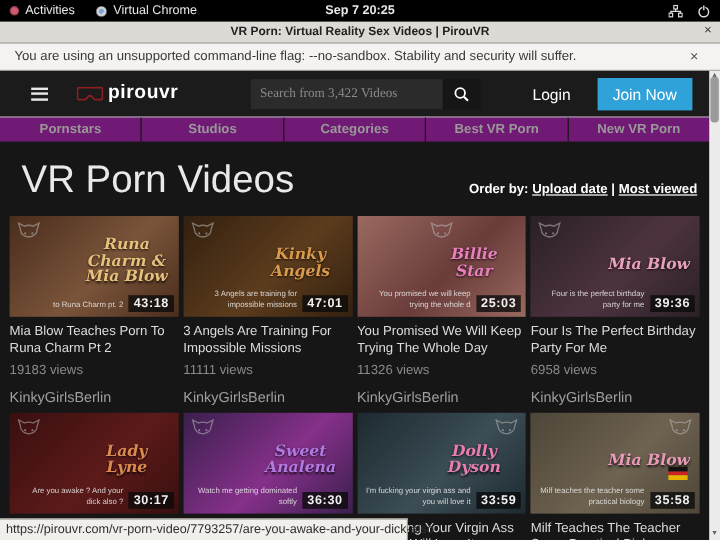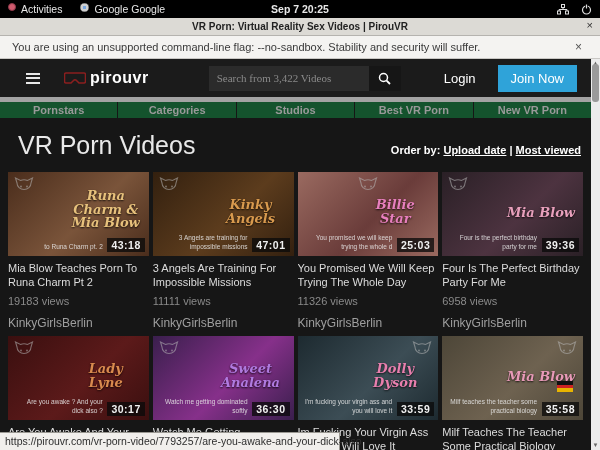--- a/index.html
+++ b/index.html
@@ -1,21 +1,21 @@
 <!DOCTYPE html>
 <html><head>
 <meta charset="utf-8">
 <style>
   * { margin:0; padding:0; box-sizing:border-box; }
   html,body { width:600px; height:450px; overflow:hidden; background:#000; }
   body { font-family:"Liberation Sans", sans-serif; position:relative; }
 
   
   .topbar { height:18px; background:#000; color:#e8e8e8; display:flex; align-items:center; font-size:10.5px; position:relative; padding:0 8px; }
-  .topbar .cluster { display:flex; gap:5px; }
+  .topbar .cluster { display:flex; align-items:center; gap:5px; }
   .activities-dot { width:8px; height:8px; border-radius:50%; background:#cf5b6e; border:1px solid #8e3a4a; }
   .chrome-dot { width:9px; height:9px; border-radius:50%; background:radial-gradient(circle at 50% 50%, #7aa7e0 0 30%, #cfcfcf 31% 60%, #8a8a8a 61%); margin-left:18px; }
   .topbar .clock { position:absolute; left:50%; transform:translateX(-50%); font-weight:bold; }
   .topbar .right { margin-left:auto; display:flex; align-items:center; gap:12px; }
   .topbar svg { display:block; }
 
   
   .titlebar { height:18px; background:#dcdad5; border-bottom:1px solid #b5b3af; display:flex; align-items:center; justify-content:center; position:relative; }
   .titlebar .ttl { font-size:10px; font-weight:bold; color:#222; }
   .titlebar .x { position:absolute; right:7px; top:1px; font-size:11px; color:#333; cursor:default; }
@@ -33,26 +33,26 @@
   .burger i { height:2px; background:#e8e8e8; display:block; }
   .logo { display:flex; align-items:center; gap:4px; margin-left:14px; cursor:pointer; }
   .logo-word { color:#fff; font-weight:bold; font-size:16px; letter-spacing:.5px; }
   .searchwrap { display:flex; margin-left:50px; }
   .search-input { width:160px; height:25px; background:#2b2b2b; border:none; color:#cfcfcf; font-size:11px; padding:0 8px; outline:none; font-family:Liberation Serif, serif; }
   .search-input::placeholder { color:#8a8a8a; }
   .search-btn { width:32px; height:25px; background:#161616; border:none; display:flex; align-items:center; justify-content:center; cursor:pointer; }
   .login { color:#fff; font-size:13px; margin-left:auto; cursor:pointer; }
   .join { background:#2fa3d9; color:#fff; font-size:13px; border:none; padding:6px 13px; margin-left:12px; cursor:pointer; }
 
-  .nav { height:21px; background:#14532d; display:flex; border-top:5px solid #a3a3a3; }
+  .nav { height:21px; background:#701a75; display:flex; border-top:1px solid #a3a3a3; }
   .nav .item { flex:1; display:flex; align-items:center; justify-content:center; font-size:11px; font-weight:bold; color:#999; border-right:1px solid #161616; cursor:pointer; }
   .nav .item:last-child { border-right:none; }
 
   .pagehead { display:flex; align-items:flex-end; justify-content:space-between; padding:13px 10px 10px 18px; }
-  .pagehead h1 { font-size:25px; font-weight:400; color:#e9e9e9; }
+  .pagehead h1 { font-size:32px; font-weight:400; color:#e9e9e9; }
   .orderby { font-size:11px; font-weight:bold; color:#fff; padding-bottom:4px; }
   .orderby a { color:#fff; text-decoration:underline; cursor:pointer; }
 
   .grid { display:grid; grid-template-columns:repeat(4,1fr); gap:6px 4px; margin:2px 8px 0 8px; }
   .card { color:#ddd; }
   .thumb { height:84px; position:relative; overflow:hidden; cursor:pointer; }
   .overlayname { position:absolute; top:50%; right:8px; transform:translateY(-60%); font-family:"DejaVu Serif",serif; font-style:italic; font-weight:bold; font-size:13px; line-height:1.05; text-align:center; max-width:70px; text-shadow:0 1px 2px rgba(0,0,0,.8); }
   .caption { position:absolute; bottom:5px; left:6px; right:46px; text-align:right; font-size:6.5px; color:#eaeaea; opacity:.85; line-height:1.3; }
   .duration { position:absolute; bottom:4px; right:4px; background:rgba(10,10,10,.78); color:#f0f0f0; font-size:10.5px; font-weight:bold; padding:1px 4px; letter-spacing:.5px; }
   .catmark { position:absolute; opacity:.55; }
@@ -75,21 +75,21 @@
 </head>
 <body>
 
 <div class="topbar">
   <div class="cluster">
     <span class="activities-dot"></span>
     <span>Activities</span>
   </div>
   <div class="cluster">
     <span class="chrome-dot"></span>
-    <span>Google Google</span>
+    <span>Virtual Chrome</span>
   </div>
   <span class="clock">Sep 7 20:25</span>
   <div class="right">
     <svg width="12" height="11" viewBox="0 0 12 11">
       <rect x="4.5" y="0.5" width="3" height="3" fill="none" stroke="#ddd"></rect>
       <rect x="0.5" y="7" width="3" height="3" fill="none" stroke="#ddd"></rect>
       <rect x="8.5" y="7" width="3" height="3" fill="none" stroke="#ddd"></rect>
       <path d="M6 3.5 V5.5 M2 7 V5.5 H10 V7" stroke="#ddd" fill="none"></path>
     </svg>
     <svg width="11" height="11" viewBox="0 0 11 11">
@@ -132,22 +132,22 @@
           <line x1="8.6" y1="8.6" x2="12" y2="12" stroke="#fff" stroke-width="1.8"></line>
         </svg>
       </button>
     </div>
     <span class="login">Login</span>
     <button class="join">Join Now</button>
   </div>
 
   <div class="nav">
     <span class="item">Pornstars</span>
+    <span class="item">Studios</span>
     <span class="item">Categories</span>
-    <span class="item">Studios</span>
     <span class="item">Best VR Porn</span>
     <span class="item">New VR Porn</span>
   </div>
 
   <div class="pagehead">
     <h1>VR Porn Videos</h1>
     <div class="orderby">
       <span>Order by:</span>
       <a>Upload date</a>
       <span>|</span>

